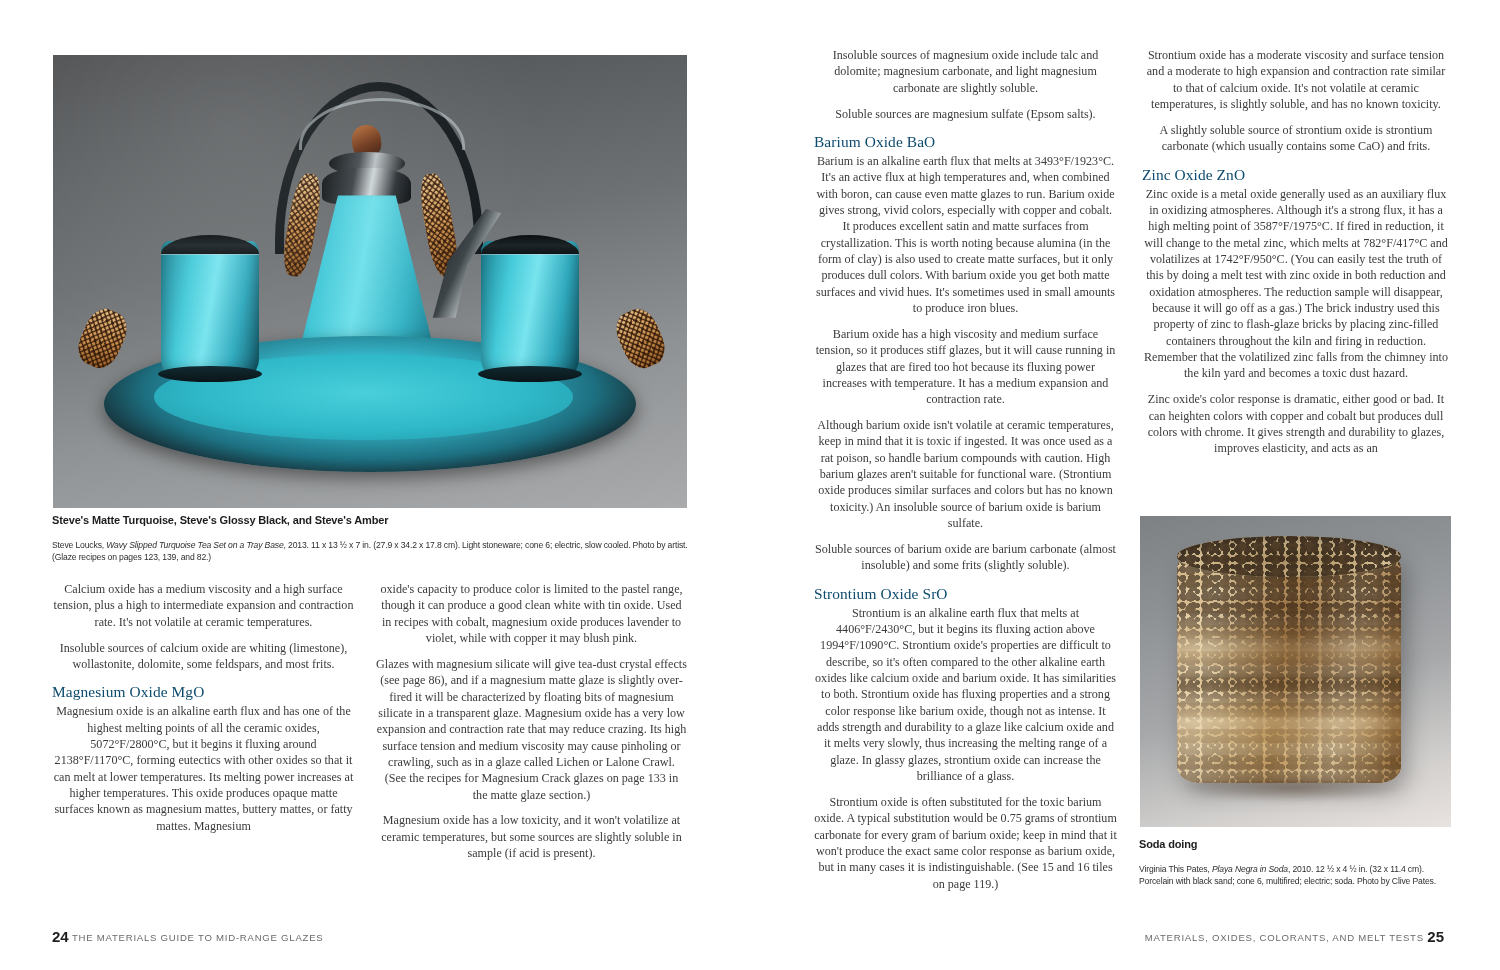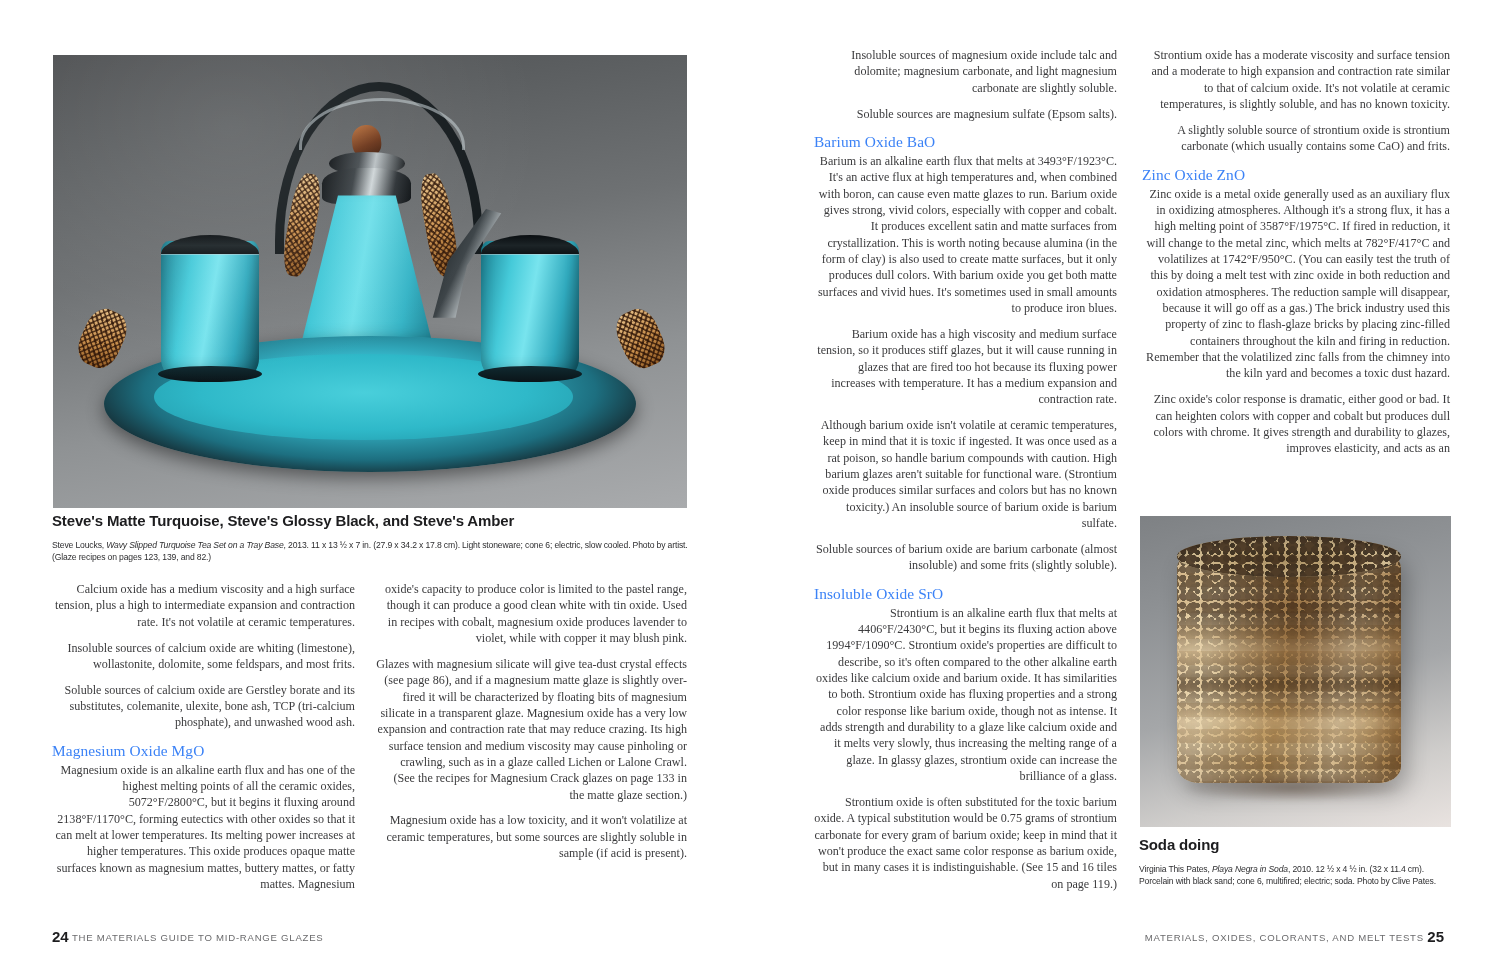--- a/index.html
+++ b/index.html
@@ -29,29 +29,29 @@
     position: absolute;
     font-family: "Liberation Serif", serif;
     font-size: 12.1px;
     line-height: 16.35px;
     color: #3b3b3d;
     text-align: left;
     hyphens: none;
   }
   .col p {
     margin: 0 0 9.5px 0;
-    text-align: right;
+    text-align: center;
   }
   .col h3 {
     font-family: "Liberation Serif", serif;
     font-weight: 400;
     font-size: 15.4px;
     line-height: 20px;
     letter-spacing: 0.1px;
-    color: #3b82f6;
+    color: #0c4a6e;
     margin: 7px 0 1px 0;
   }
   .col h3.tight { margin-top: 10px; }
 
   
   #col-left-1 { left: 52px;  top: 581px; width: 303px; }
   #col-left-2 { left: 376px; top: 581px; width: 311px; }
 
   
   #col-right-1 { left: 814px;  top: 47px; width: 303px; }
@@ -82,21 +82,21 @@
     position: absolute;
     font-family: "Liberation Sans", sans-serif;
     font-size: 8.6px;
     line-height: 11.6px;
     color: #2e2e30;
     letter-spacing: -0.15px;
   }
   .caption .cap-title {
     display: block;
     font-weight: bold;
-    font-size: 15px;
+    font-size: 11px;
     line-height: 13px;
     margin-bottom: 1px;
     color: #1d1d1f;
   }
   .caption .cap-body { display: block; margin-top: 13px; }
   .caption i { font-style: italic; }
   #cap-teaset  { left: 52px;  top: 514px; width: 640px; }
   #cap-sodapot { left: 1139px; top: 838px; width: 318px; }
 
   
@@ -332,21 +332,20 @@
   </div>
 
   <div class="caption" id="cap-teaset">
     <span class="cap-title">Steve's Matte Turquoise, Steve's Glossy Black, and Steve's Amber</span>
     <span class="cap-body"><span>Steve Loucks, </span><i>Wavy Slipped Turquoise Tea Set on a Tray Base</i><span>, 2013. 11 x 13 ½ x 7 in. (27.9 x 34.2 x 17.8 cm). Light stoneware; cone 6; electric, slow cooled. Photo by artist. (Glaze recipes on pages 123, 139, and 82.)</span></span>
   </div>
 
   <div class="col" id="col-left-1">
       <p>Calcium oxide has a medium viscosity and a high surface tension, plus a high to intermediate expansion and contraction rate. It's not volatile at ceramic temperatures.</p>
       <p>Insoluble sources of calcium oxide are whiting (limestone), wollastonite, dolomite, some feldspars, and most frits.</p>
-      <p>Soluble sources of calcium oxide are Gerstley borate and its substitutes, colemanite, ulexite, bone ash, TCP (tri-calcium phosphate), and unwashed wood ash.</p>
       <h3 class="tight">Magnesium Oxide MgO</h3>
       <p>Magnesium oxide is an alkaline earth flux and has one of the highest melting points of all the ceramic oxides, 5072°F/2800°C, but it begins it fluxing around 2138°F/1170°C, forming eutectics with other oxides so that it can melt at lower temperatures. Its melting power increases at higher temperatures. This oxide produces opaque matte surfaces known as magnesium mattes, buttery mattes, or fatty mattes. Magnesium</p>
     </div>
   <div class="col" id="col-left-2">
       <p>oxide's capacity to produce color is limited to the pastel range, though it can produce a good clean white with tin oxide. Used in recipes with cobalt, magnesium oxide produces lavender to violet, while with copper it may blush pink.</p>
       <p>Glazes with magnesium silicate will give tea-dust crystal effects (see page 86), and if a magnesium matte glaze is slightly over-fired it will be characterized by floating bits of magnesium silicate in a transparent glaze. Magnesium oxide has a very low expansion and contraction rate that may reduce crazing. Its high surface tension and medium viscosity may cause pinholing or crawling, such as in a glaze called Lichen or Lalone Crawl. (See the recipes for Magnesium Crack glazes on page 133 in the matte glaze section.)</p>
       <p>Magnesium oxide has a low toxicity, and it won't volatilize at ceramic temperatures, but some sources are slightly soluble in sample (if acid is present).</p>
     </div>
 
   <div class="footer" id="footer-left">
@@ -355,21 +354,21 @@
   </div>
 
   <div class="col" id="col-right-1">
       <p>Insoluble sources of magnesium oxide include talc and dolomite; magnesium carbonate, and light magnesium carbonate are slightly soluble.</p>
       <p>Soluble sources are magnesium sulfate (Epsom salts).</p>
       <h3 class="tight">Barium Oxide BaO</h3>
       <p>Barium is an alkaline earth flux that melts at 3493°F/1923°C. It's an active flux at high temperatures and, when combined with boron, can cause even matte glazes to run. Barium oxide gives strong, vivid colors, especially with copper and cobalt. It produces excellent satin and matte surfaces from crystallization. This is worth noting because alumina (in the form of clay) is also used to create matte surfaces, but it only produces dull colors. With barium oxide you get both matte surfaces and vivid hues. It's sometimes used in small amounts to produce iron blues.</p>
       <p>Barium oxide has a high viscosity and medium surface tension, so it produces stiff glazes, but it will cause running in glazes that are fired too hot because its fluxing power increases with temperature. It has a medium expansion and contraction rate.</p>
       <p>Although barium oxide isn't volatile at ceramic temperatures, keep in mind that it is toxic if ingested. It was once used as a rat poison, so handle barium compounds with caution. High barium glazes aren't suitable for functional ware. (Strontium oxide produces similar surfaces and colors but has no known toxicity.) An insoluble source of barium oxide is barium sulfate.</p>
       <p>Soluble sources of barium oxide are barium carbonate (almost insoluble) and some frits (slightly soluble).</p>
-      <h3 class="tight">Insoluble Oxide SrO</h3>
+      <h3 class="tight">Strontium Oxide SrO</h3>
       <p>Strontium is an alkaline earth flux that melts at 4406°F/2430°C, but it begins its fluxing action above 1994°F/1090°C. Strontium oxide's properties are difficult to describe, so it's often compared to the other alkaline earth oxides like calcium oxide and barium oxide. It has similarities to both. Strontium oxide has fluxing properties and a strong color response like barium oxide, though not as intense. It adds strength and durability to a glaze like calcium oxide and it melts very slowly, thus increasing the melting range of a glaze. In glassy glazes, strontium oxide can increase the brilliance of a glass.</p>
       <p>Strontium oxide is often substituted for the toxic barium oxide. A typical substitution would be 0.75 grams of strontium carbonate for every gram of barium oxide; keep in mind that it won't produce the exact same color response as barium oxide, but in many cases it is indistinguishable. (See 15 and 16 tiles on page 119.)</p>
     </div>
   <div class="col" id="col-right-2">
       <p>Strontium oxide has a moderate viscosity and surface tension and a moderate to high expansion and contraction rate similar to that of calcium oxide. It's not volatile at ceramic temperatures, is slightly soluble, and has no known toxicity.</p>
       <p>A slightly soluble source of strontium oxide is strontium carbonate (which usually contains some CaO) and frits.</p>
       <h3 class="tight">Zinc Oxide ZnO</h3>
       <p>Zinc oxide is a metal oxide generally used as an auxiliary flux in oxidizing atmospheres. Although it's a strong flux, it has a high melting point of 3587°F/1975°C. If fired in reduction, it will change to the metal zinc, which melts at 782°F/417°C and volatilizes at 1742°F/950°C. (You can easily test the truth of this by doing a melt test with zinc oxide in both reduction and oxidation atmospheres. The reduction sample will disappear, because it will go off as a gas.) The brick industry used this property of zinc to flash-glaze bricks by placing zinc-filled containers throughout the kiln and firing in reduction. Remember that the volatilized zinc falls from the chimney into the kiln yard and becomes a toxic dust hazard.</p>
       <p>Zinc oxide's color response is dramatic, either good or bad. It can heighten colors with copper and cobalt but produces dull colors with chrome. It gives strength and durability to glazes, improves elasticity, and acts as an</p>
     </div>

